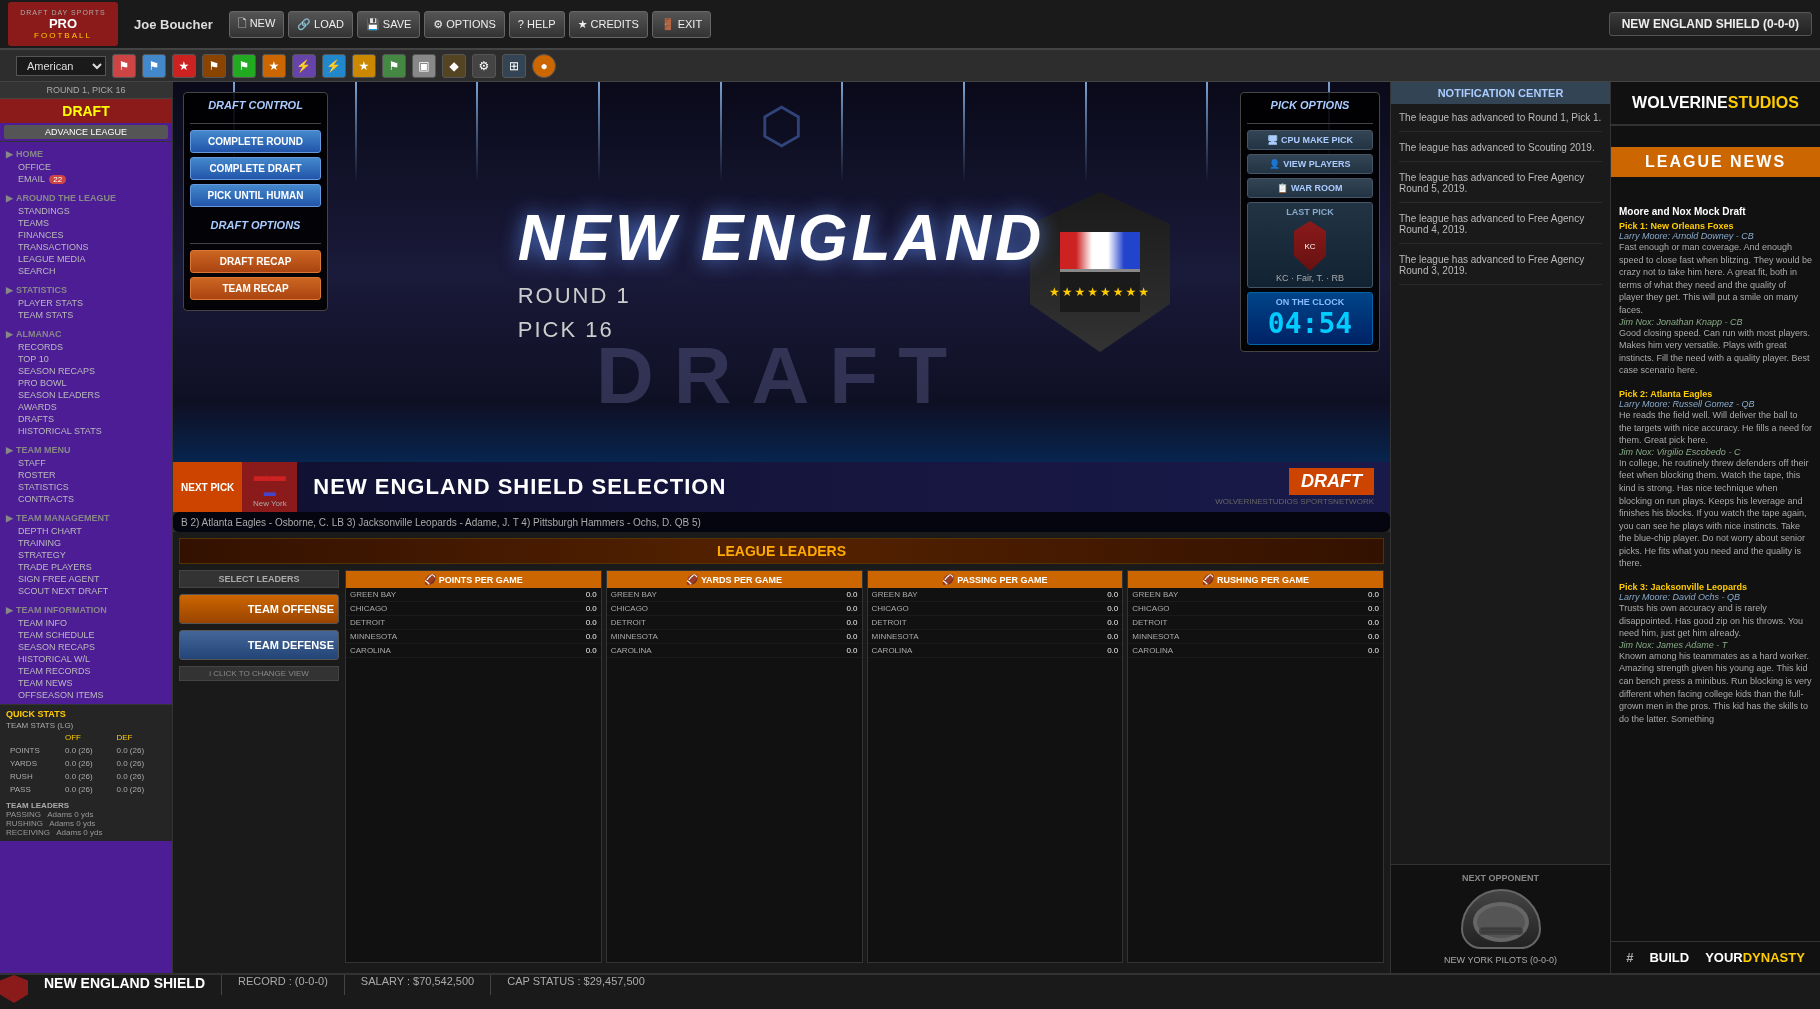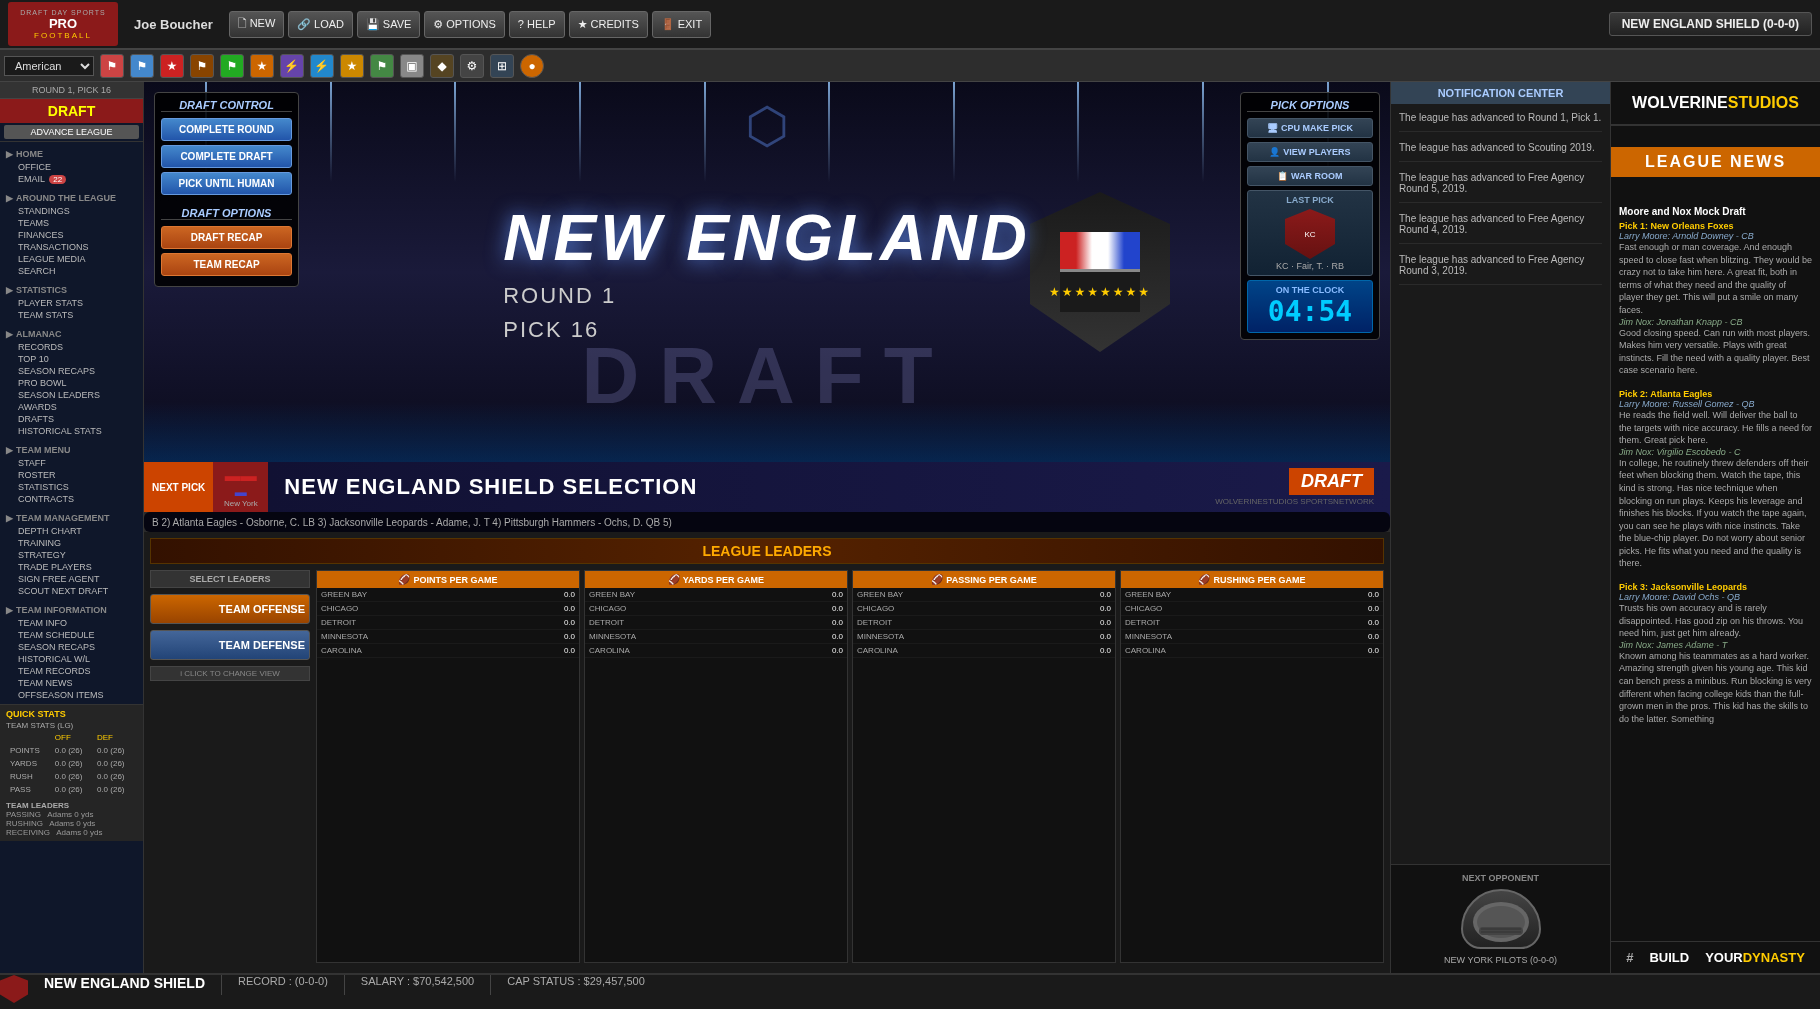--- a/index.html
+++ b/index.html
@@ -80,21 +80,21 @@
       font-weight: bold;
       border-radius: 3px;
     }
 
     
     .icon-bar {
       background: #2d2d2d;
       height: 32px;
       display: flex;
       align-items: center;
-      padding: 0 4px;
+      padding: 0 16px;
       gap: 6px;
       border-bottom: 1px solid #444;
     }
     .league-select {
       background: #1a1a1a;
       border: 1px solid #555;
       color: #ddd;
       padding: 2px 6px;
       font-size: 11px;
       width: 90px;
@@ -113,22 +113,22 @@
 
     
     .main-layout {
       display: flex;
       flex: 1;
       overflow: hidden;
     }
 
     
     .left-sidebar {
-      width: 144px;
-      background: #0f172a;
+      width: 173px;
+      background: #4c1d95;
       border-right: 1px solid #333;
       overflow-y: auto;
       font-size: 10px;
     }
     .sidebar-header {
       background: #333;
       color: #aaa;
       padding: 3px 6px;
       font-size: 9px;
       text-align: center;
@@ -311,21 +311,21 @@
       border: 1px solid #444;
       border-radius: 4px;
       padding: 6px;
     }
     .panel-title {
       color: #aaccff;
       font-size: 11px;
       font-weight: bold;
       text-align: center;
       border-bottom: 1px solid #444;
-      padding-bottom: 0;
+      padding-bottom: 12px;
       margin-bottom: 6px;
       font-style: italic;
     }
     .draft-btn {
       width: 100%;
       padding: 5px;
       margin-bottom: 4px;
       border-radius: 3px;
       border: none;
       font-size: 10px;
@@ -368,21 +368,21 @@
     }
     .last-pick-panel {
       background: linear-gradient(to bottom, #223344, #112233);
       border: 1px solid #445566;
       border-radius: 3px;
       padding: 4px;
       margin-bottom: 4px;
       text-align: center;
     }
     .last-pick-logo {
-      width: 50px;
+      width: 32px;
       height: 50px;
       margin: 0 auto;
       background: linear-gradient(to bottom, #8B1A1A, #661111);
       clip-path: polygon(50% 0%, 100% 20%, 100% 70%, 50% 100%, 0% 70%, 0% 20%);
       display: flex;
       align-items: center;
       justify-content: center;
       color: white;
       font-size: 8px;
     }

